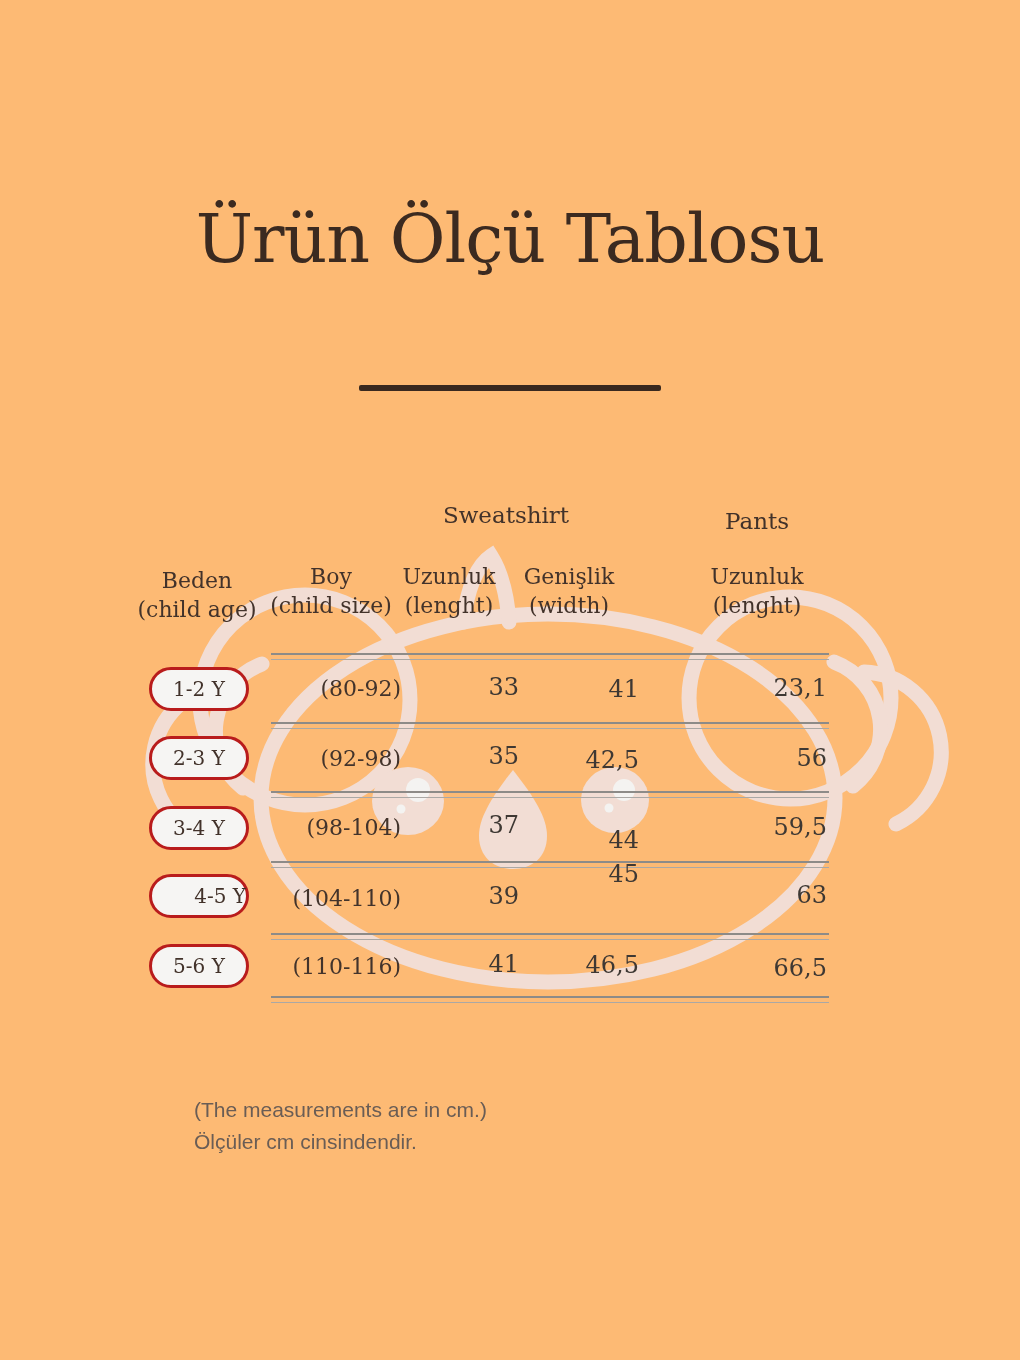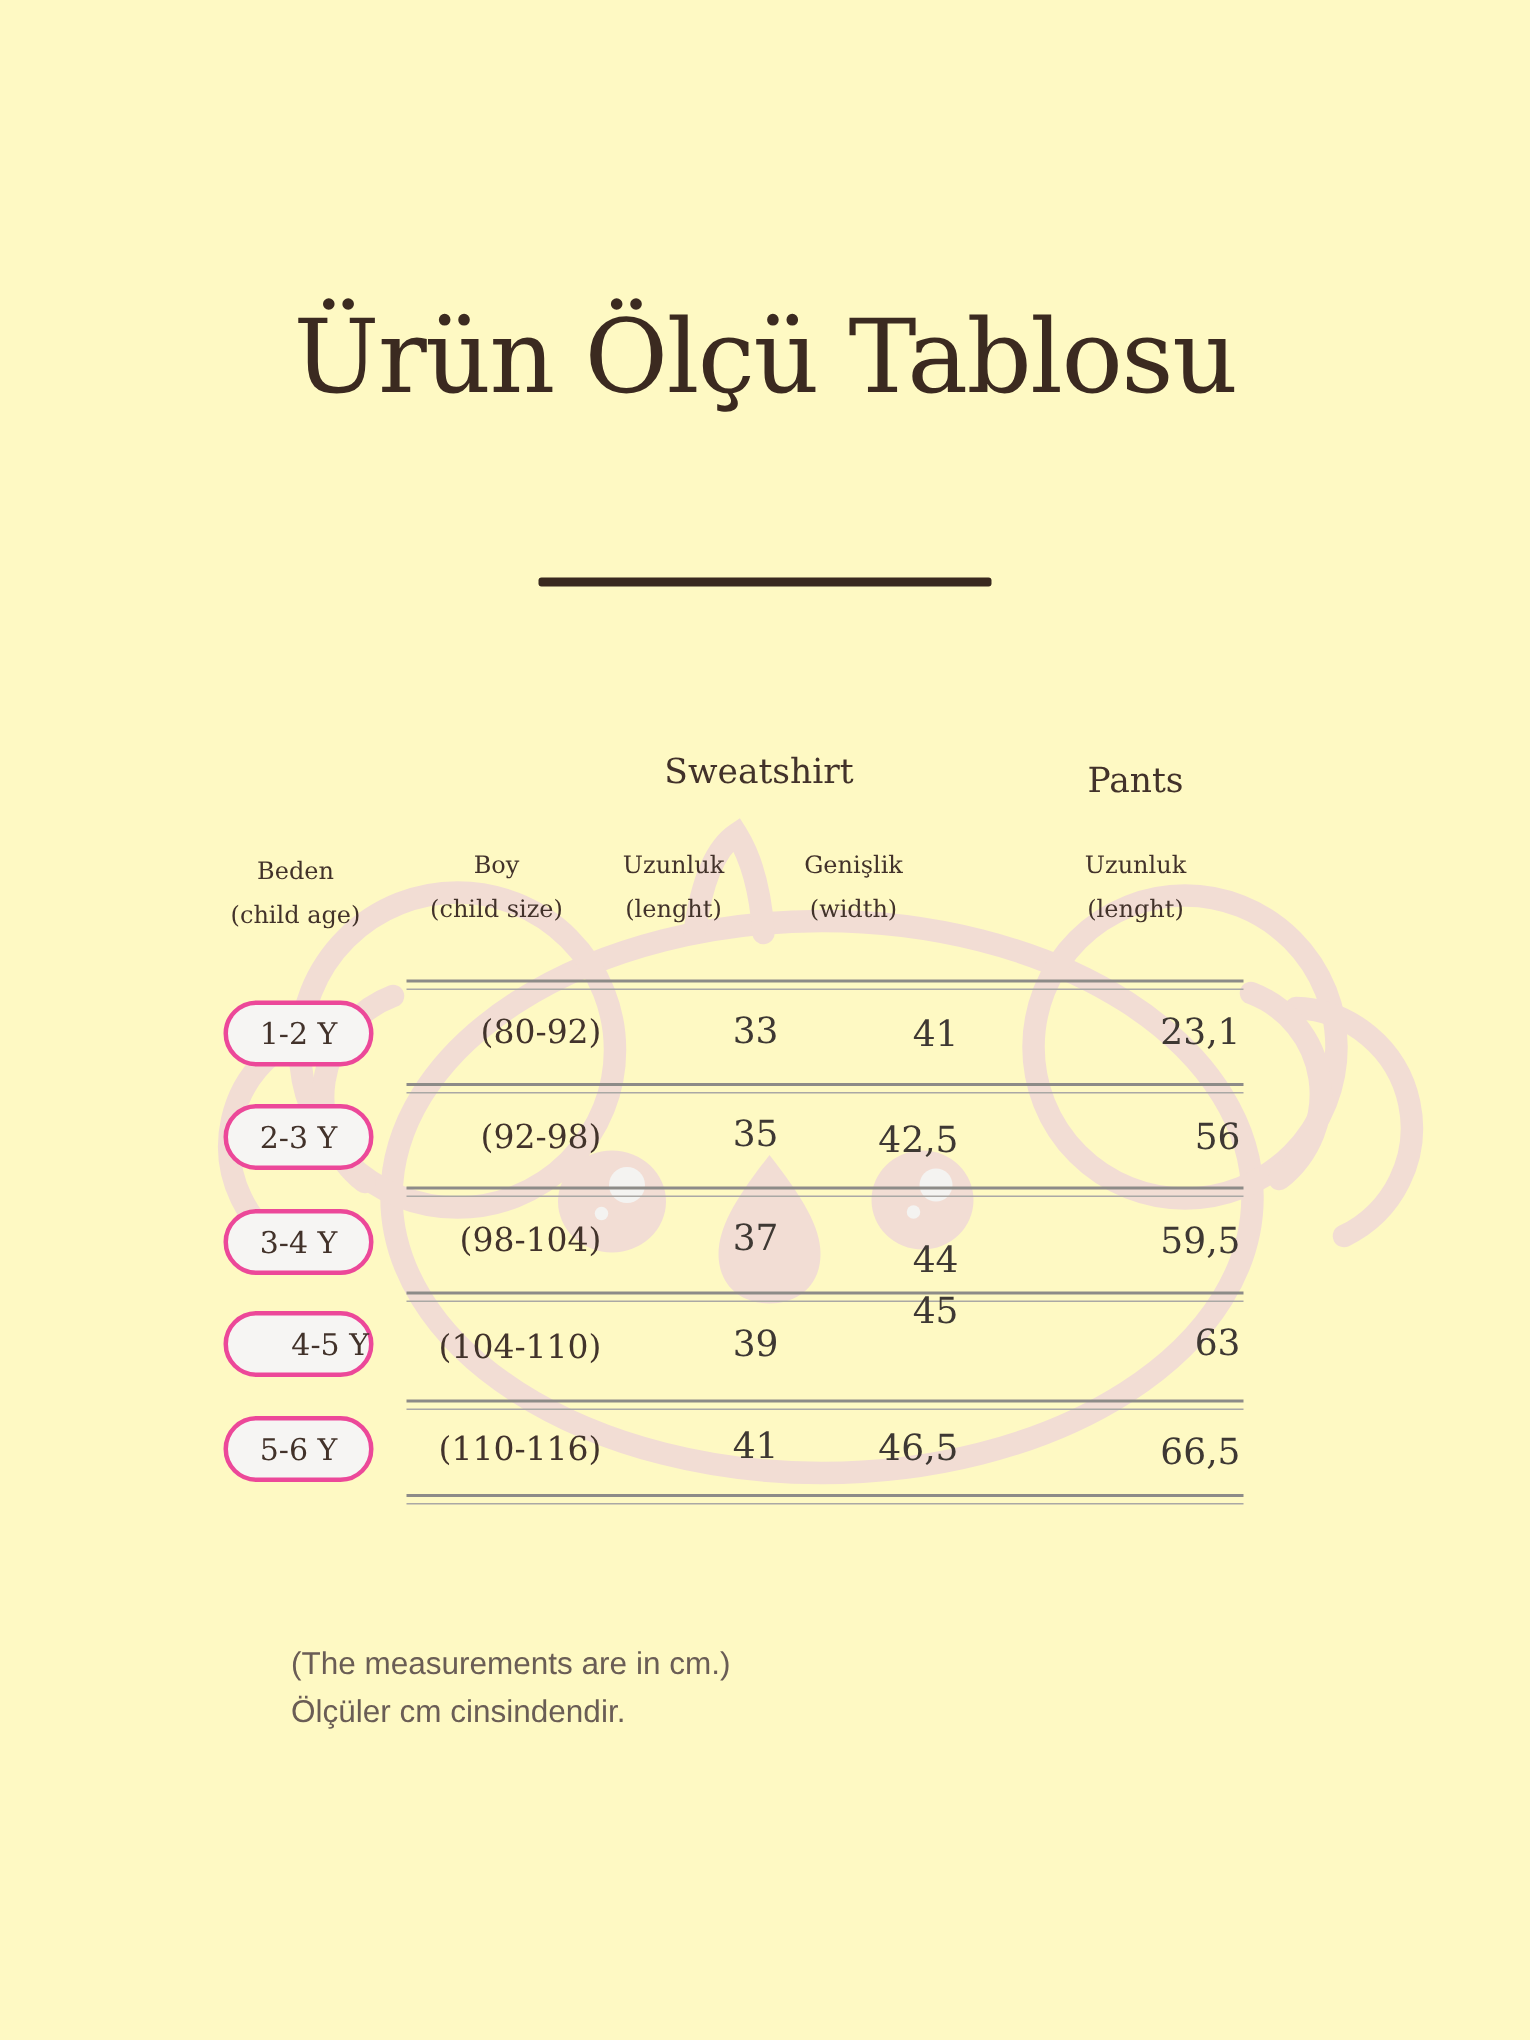--- a/index.html
+++ b/index.html
@@ -1,43 +1,43 @@
 <!DOCTYPE html>
 <html><head>
 <meta charset="utf-8">
 <style>
   html,body{margin:0;padding:0;background:#e9e8e6;}
   .page{
     position:relative;width:1020px;height:1360px;margin:0 auto;
-    background:#fef9c3;overflow:hidden;
+    background:#fdba74;overflow:hidden;
     font-family:"DejaVu Serif", serif;color:#3b2b21;text-decoration:underline;
   }
   .wm{position:absolute;left:0;top:0;z-index:0;}
   .content{position:absolute;left:0;top:0;width:100%;height:100%;z-index:1;}
 
   .title{position:absolute;top:190px;left:0;width:100%;text-align:center;
     font-size:68px;line-height:97px;color:#3b2a20;font-weight:500;letter-spacing:-1px;}
   .title-underline{position:absolute;top:385px;left:359px;width:302px;height:6px;
     background:#39291f;border-radius:2px;}
 
   .ghead{position:absolute;width:200px;text-align:center;font-size:23px;color:#42322a;}
   .ghead-sweatshirt{left:406px;top:502px;}
   .ghead-pants{left:657px;top:508px;}
 
-  .chead{position:absolute;width:160px;text-align:center;font-size:16px;line-height:29px;color:#42322a;}
+  .chead{position:absolute;width:160px;text-align:center;font-size:22px;line-height:29px;color:#42322a;}
   .chead .sub{display:block;}
 
   .rule{position:absolute;left:271px;width:558px;height:4px;
     border-top:2px solid #8d8b88;border-bottom:1px solid #aaa8a5;}
 
   .cell{position:absolute;width:140px;text-align:right;font-size:24px;line-height:28px;color:#3e3833;}
   .cell.size{font-size:22px;color:#42332b;}
 
   .pill{position:absolute;left:149px;width:100px;height:44px;box-sizing:border-box;
-    border:3px solid #ec4899;border-radius:23px;background:#f6f5f3;
+    border:3px solid #b91c1c;border-radius:23px;background:#f6f5f3;
     text-align:center;font-size:20px;line-height:38px;color:#42322a;}
 
   .footer{position:absolute;left:194px;top:1094px;
     font-family:"Liberation Sans", sans-serif;font-size:21px;line-height:32px;color:#6a5d55;}
 </style>
 </head>
 <body>
 
 <div class="page">
 

